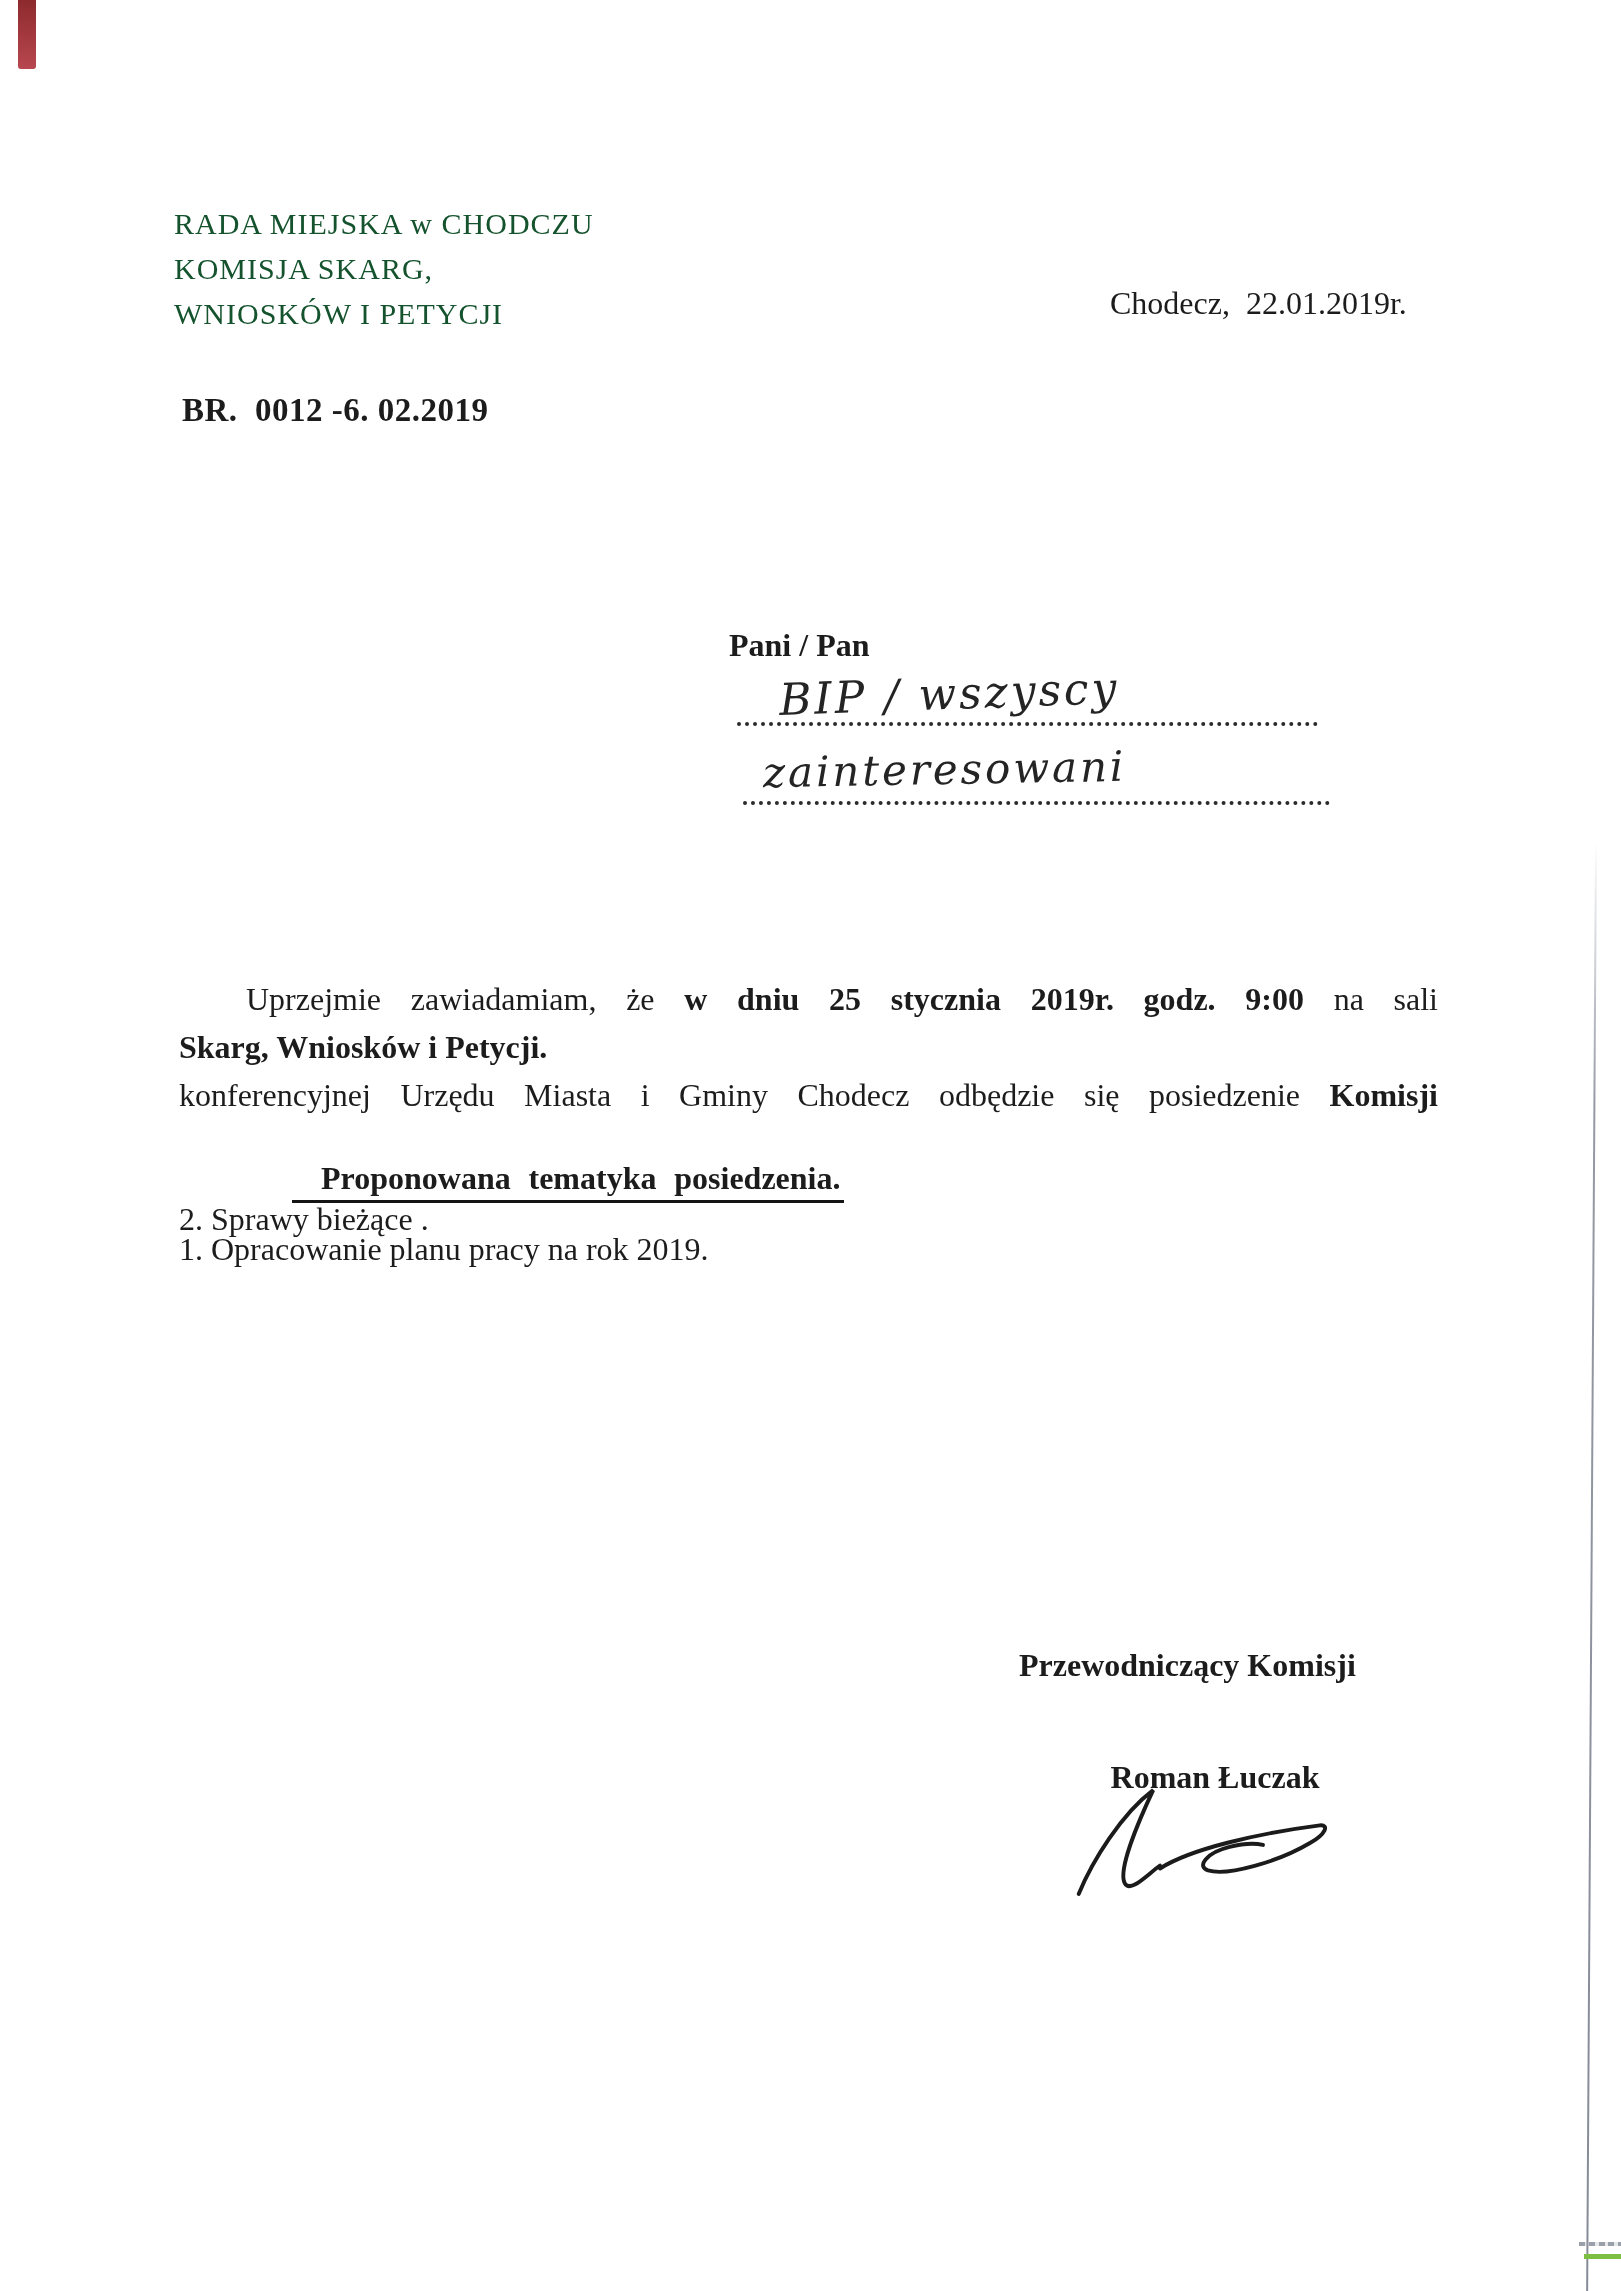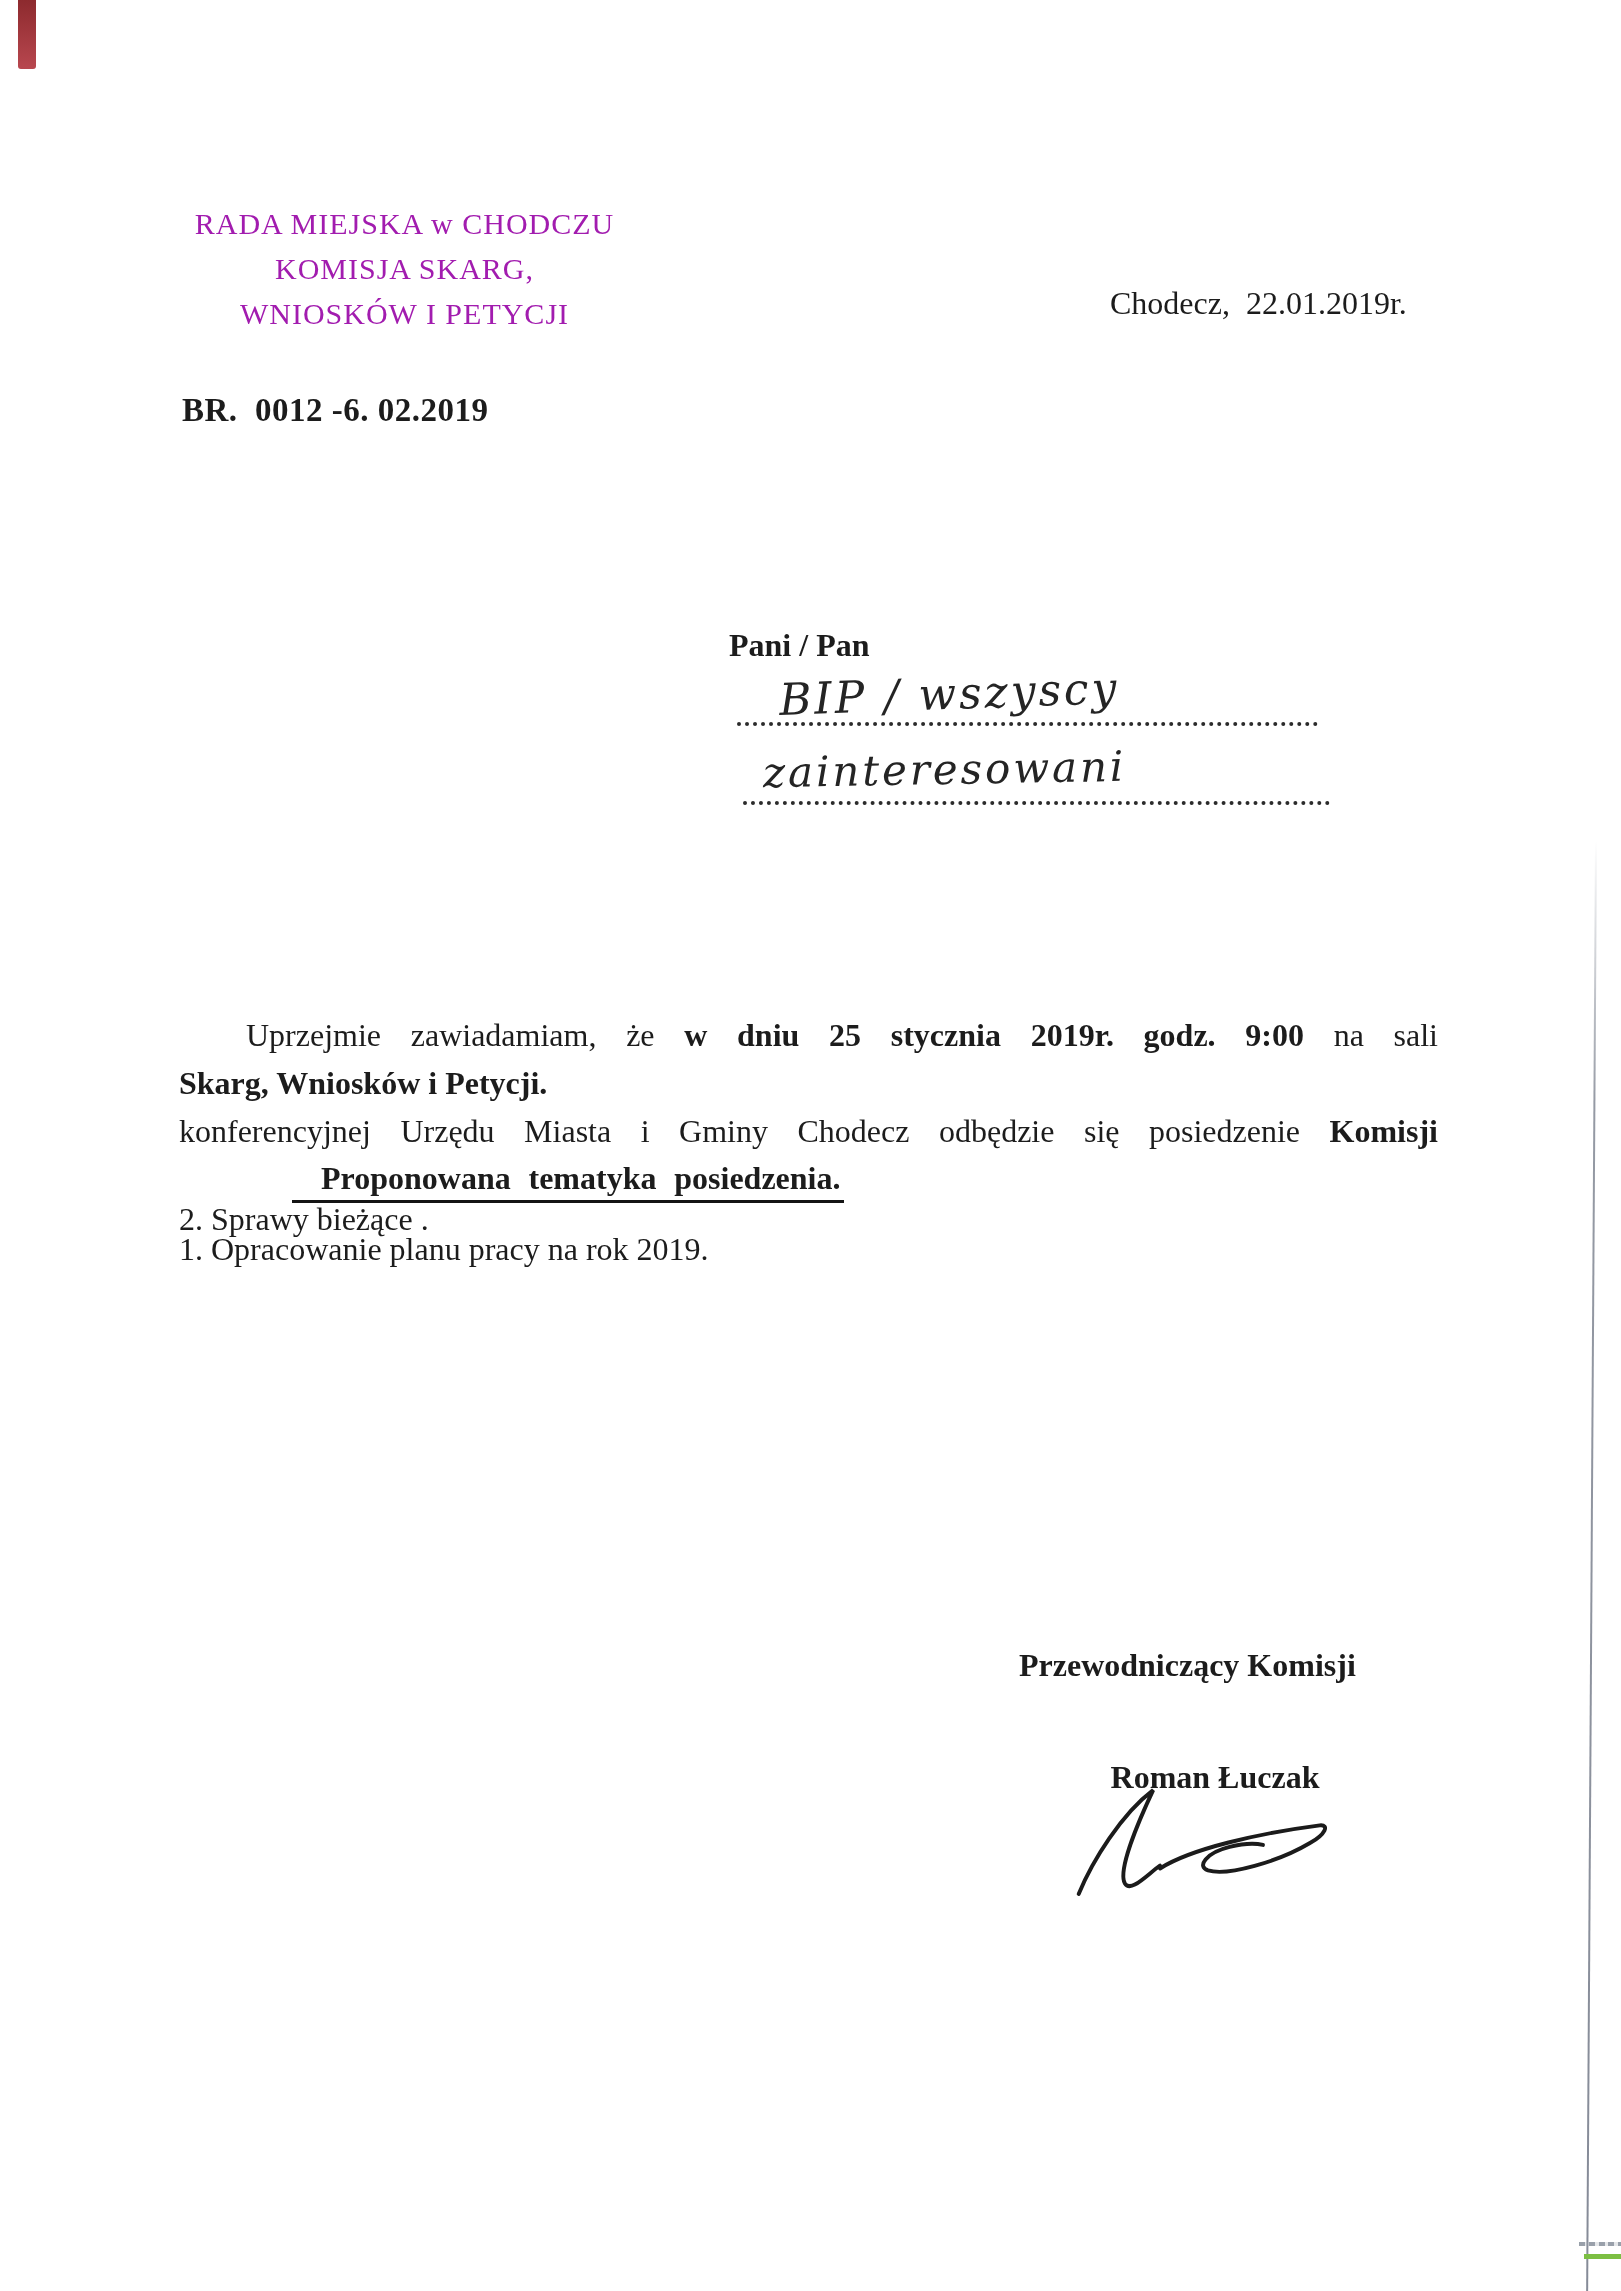--- a/index.html
+++ b/index.html
@@ -11,24 +11,24 @@
     overflow:hidden;
     font-family:"Liberation Serif","DejaVu Serif",serif;
     color:#1c1c1c;
   }
   .abs{position:absolute;}
   .pre{white-space:pre-wrap;}
 
   
   .letterhead{
     left:174px;top:201px;width:461px;
-    text-align:center;
+    text-align:left;
     font-size:30px;line-height:45px;
     letter-spacing:1px;
-    color:#a21caf;
+    color:#14532d;
   }
 
   .dateline{left:1110px;top:285px;font-size:32px;}
   .reference{left:182px;top:392px;font-size:33px;font-weight:bold;letter-spacing:0.5px;}
 
   .pani-pan{left:729px;top:627px;font-size:32px;font-weight:bold;}
 
   .handwriting{
     font-family:"DejaVu Serif","Liberation Serif",serif;
     font-style:italic;
@@ -40,21 +40,21 @@
   .dotline{border-bottom:4.9px dotted #2b2b2b;height:0;}
   .dot1{left:737px;top:722px;width:581px;}
   .dot2{left:743px;top:801px;width:587px;}
 
   .body-par{
     left:179px;top:975px;width:1259px;
     font-size:32px;line-height:48px;
   }
   .body-line{text-align:justify;text-align-last:justify;}
   .body-line.last{text-align:left;text-align-last:left;}
-  .body-line.first{text-indent:67px;margin-top:36px;}
+  .body-line.first{text-indent:67px;}
   .b{font-weight:bold;}
 
   .agenda-heading{
     left:292px;top:1160px;
     font-size:32px;font-weight:bold;word-spacing:9.8px;
     padding:0 3.9px 2.9px 29px;
     border-bottom:3.9px solid #141414;
   }
   .agenda-item{left:179px;font-size:32px;}
   .item1{top:1231px;}

